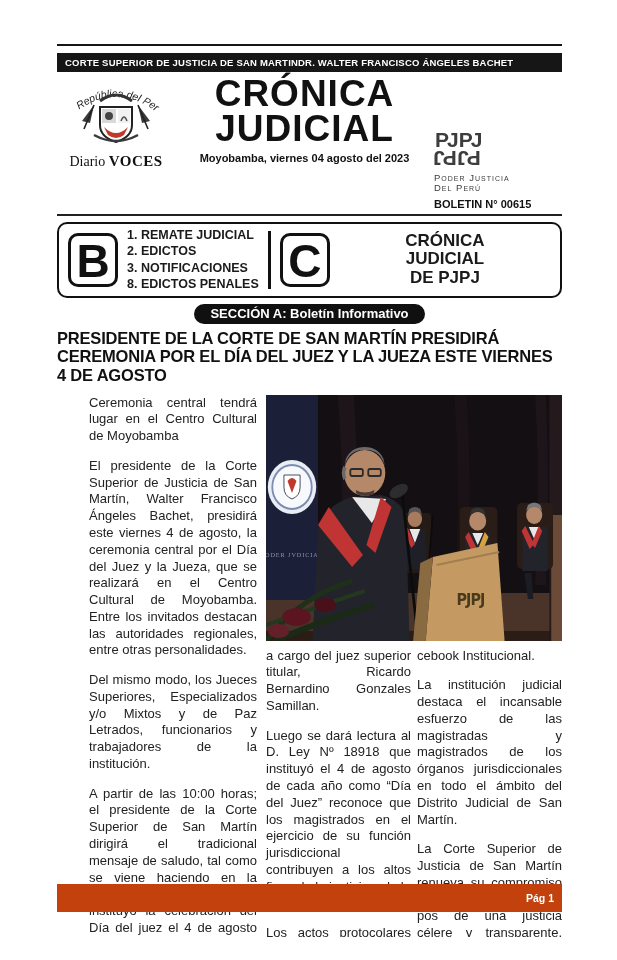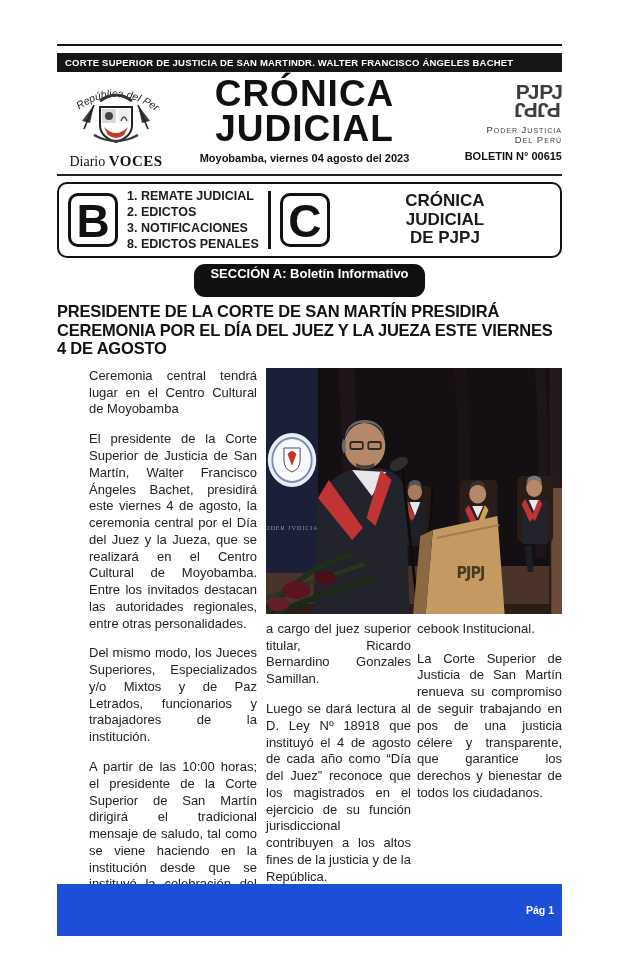--- a/index.html
+++ b/index.html
@@ -13,21 +13,21 @@
   .top-rule{border-top:2px solid #151515;margin-bottom:7px;}
 
   .top-bar{
     background:#161616;color:#fff;display:flex;justify-content:flex-start;
     align-items:center;padding:4px 8px;font-size:9.5px;font-weight:bold;letter-spacing:.2px;
   }
 
   .masthead{display:flex;margin-top:5px;align-items:flex-start;}
   .mh-left{width:118px;text-align:center;}
   .mh-center{flex:1;text-align:center;}
-  .mh-right{width:128px;text-align:right;}
+  .mh-right{width:128px;text-align:left;margin-top:48px;}
 
   .paper-title{font-weight:900;font-size:37px;line-height:.94;letter-spacing:1px;color:#111;}
   .dateline{font-size:11px;font-weight:bold;margin-top:5px;color:#111;}
 
   .diario-name{font-family:"Liberation Serif", serif;font-size:14px;color:#111;margin-top:-2px;}
   .diario-name b{font-size:15px;letter-spacing:.5px;}
 
   .pj-grid{display:inline-block;line-height:0;margin-top:6px;}
   .pj-row{display:flex;justify-content:center;}
   .pj-cell{
@@ -49,41 +49,41 @@
     display:flex;align-items:center;justify-content:center;
     font-size:46px;font-weight:900;color:#111;line-height:1;padding-top:2px;box-sizing:border-box;
   }
   .b-title{font-size:19px;font-weight:800;text-align:center;line-height:1.02;letter-spacing:-.3px;}
   .index-list{font-size:12.5px;font-weight:700;line-height:1.3;white-space:nowrap;}
   .v-divider{width:3px;background:#111;align-self:stretch;margin:2px 0;}
   .c-title{flex:1;font-size:17px;font-weight:800;text-align:center;line-height:1.1;}
 
   .section-pill{
     width:fit-content;margin:6px auto 0;background:#101010;color:#fff;
-    border-radius:11px;padding:2px 16px 16px;font-size:13px;font-weight:700;
+    border-radius:11px;padding:2px 16px 3px;font-size:13px;font-weight:700;
   }
 
   .headline{font-size:16.5px;font-weight:800;line-height:1.13;margin-top:5px;letter-spacing:-.2px;color:#111;}
 
   .body-row{display:flex;gap:9px;margin-top:10px;height:542px;overflow:hidden;margin-left:32px;}
   .col1{width:168px;flex:0 0 auto;}
   .right-wrap{flex:1;min-width:0;}
   .photo{width:100%;height:246px;display:block;}
   .cols23{display:flex;gap:6px;margin-top:7px;}
   .colN{flex:1;min-width:0;}
 
   .body-row p{
     font-size:13px;line-height:1.29;text-align:justify;margin:0 0 13px;color:#222;
   }
   .body-row p:last-child{margin-bottom:0;}
 
   .footer-bar{
-    position:absolute;left:57px;right:55px;top:884px;height:20px;background:#1d4ed8;
+    position:absolute;left:57px;right:55px;top:884px;height:20px;background:#c2410c;
     color:#fff;display:flex;align-items:center;justify-content:flex-end;
-    font-size:10.5px;font-weight:bold;padding:16px 8px;
+    font-size:10.5px;font-weight:bold;padding:4px 8px;
   }
 </style>
 </head>
 <body>
 
 <div class="page">
   <div class="content">
 
     <div class="top-rule"></div>
 
@@ -261,20 +261,21 @@
         </svg>
 
         <div class="cols23">
           <div class="colN">
             <p>a cargo del juez superior titular, Ricardo Bernardino Gonzales Samillan.</p>
             <p>Luego se dará lectura al D. Ley Nº 18918 que instituyó el 4 de agosto de cada año como “Día del Juez” reconoce que los magistrados en el ejercicio de su función jurisdiccional contribuyen a los altos fines de la justicia y de la República.</p>
             <p>Los actos protocolares serán transmitidos a través del Fa-</p>
           </div>
           <div class="colN">
             <p>cebook Institucional.</p>
+            <p>La institución judicial destaca el incansable esfuerzo de las magistradas y magistrados de los órganos jurisdiccionales en todo el ámbito del Distrito Judicial de San Martín.</p>
             <p>La Corte Superior de Justicia de San Martín renueva su compromiso de seguir trabajando en pos de una justicia célere y transparente, que garantice los derechos y bienestar de todos los ciudadanos.</p>
           </div>
         </div>
       </div>
 
     </div>
   </div>
 
   <div class="footer-bar">
     <span>Pág 1</span>

